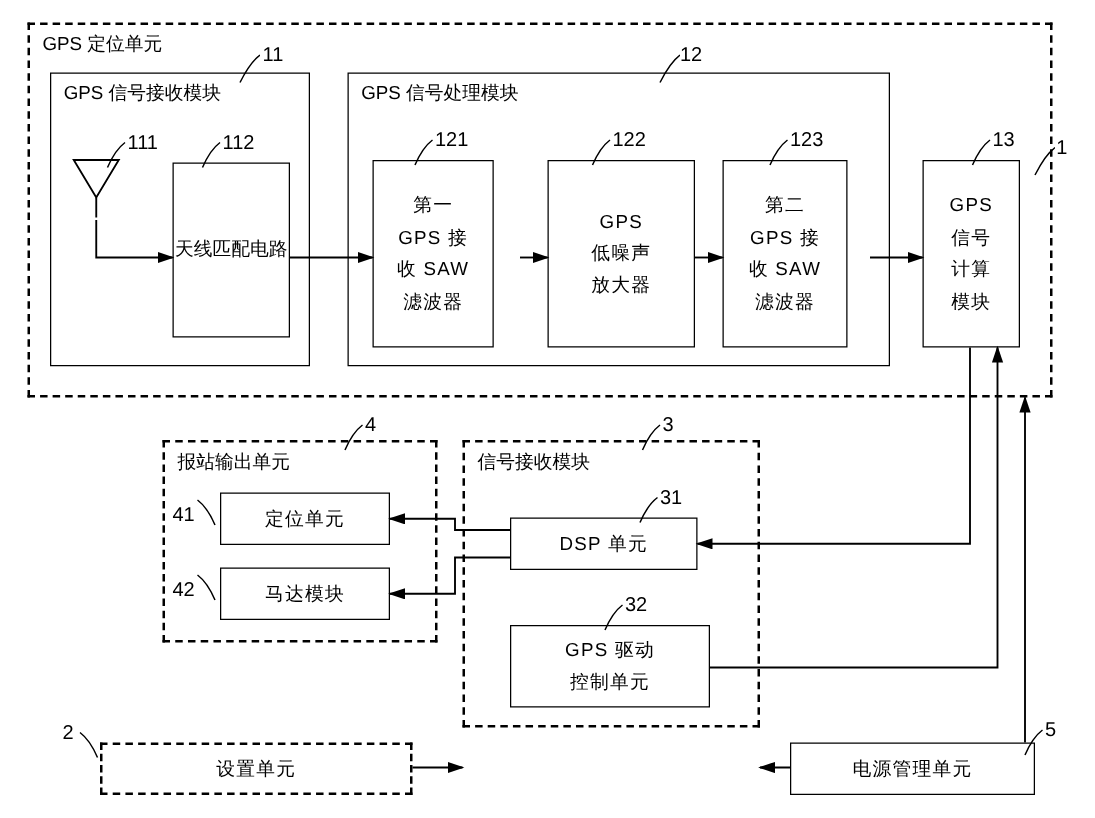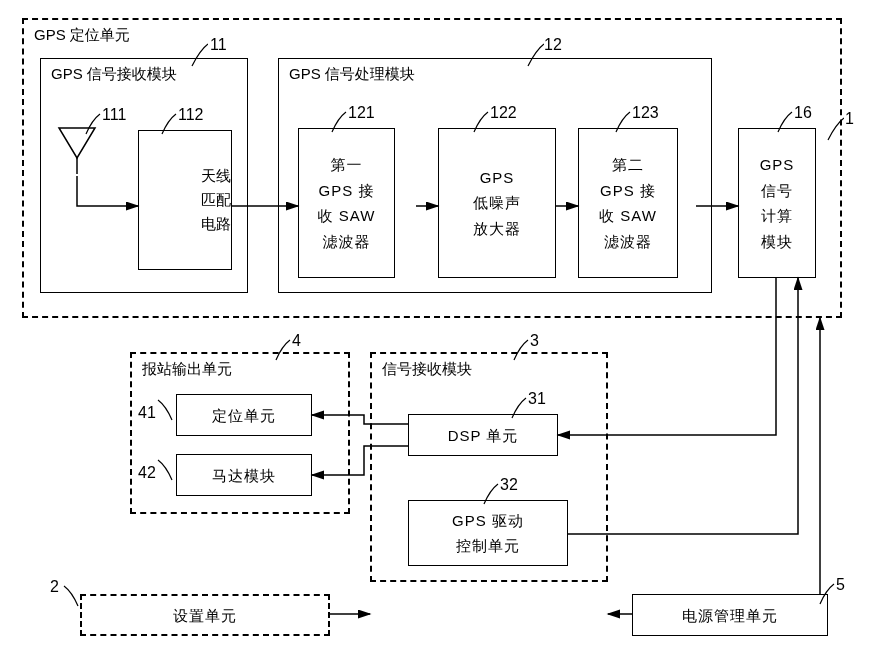--- a/index.html
+++ b/index.html
@@ -37,21 +37,21 @@
     align-items: center;
     justify-content: center;
     text-align: center;
     line-height: 1.7;
     letter-spacing: 1px;
     height: 100%;
     width: 100%;
     padding: 4px;
   }
   .vtext { 
-    display:flex; flex-direction:column; align-items:flex-end; justify-content:center;
+    display:flex; flex-direction:row; align-items:center; justify-content:center;
     line-height:1.6; height:100%;
   }
   svg.arrows {
     position: absolute;
     top: 0; left: 0;
     width: 876px; height: 654px;
     pointer-events: none;
   }
   .tick {
     position:absolute;
@@ -146,21 +146,21 @@
   </svg>
 
 <div class="solid" style="left:738px; top:128px; width:78px; height:150px;">
   <div class="block-text">
     <span>GPS</span>
     <span>信号</span>
     <span>计算</span>
     <span>模块</span>
   </div>
 </div>
-<div class="callout" style="left:794px; top:104px;">16</div>
+<div class="callout" style="left:794px; top:104px;">13</div>
 <svg class="tick" style="left:776px; top:110px;">
     <path d="M2 22 Q8 8 16 2" stroke="#000" fill="none" stroke-width="1.2"></path>
   </svg>
 
 <div class="dashed" style="left:130px; top:352px; width:220px; height:162px;">
   <div class="label-inside">报站输出单元</div>
 </div>
 <div class="callout" style="left:292px; top:332px;">4</div>
 <svg class="tick" style="left:274px; top:338px;">
     <path d="M2 22 Q8 8 16 2" stroke="#000" fill="none" stroke-width="1.2"></path>

